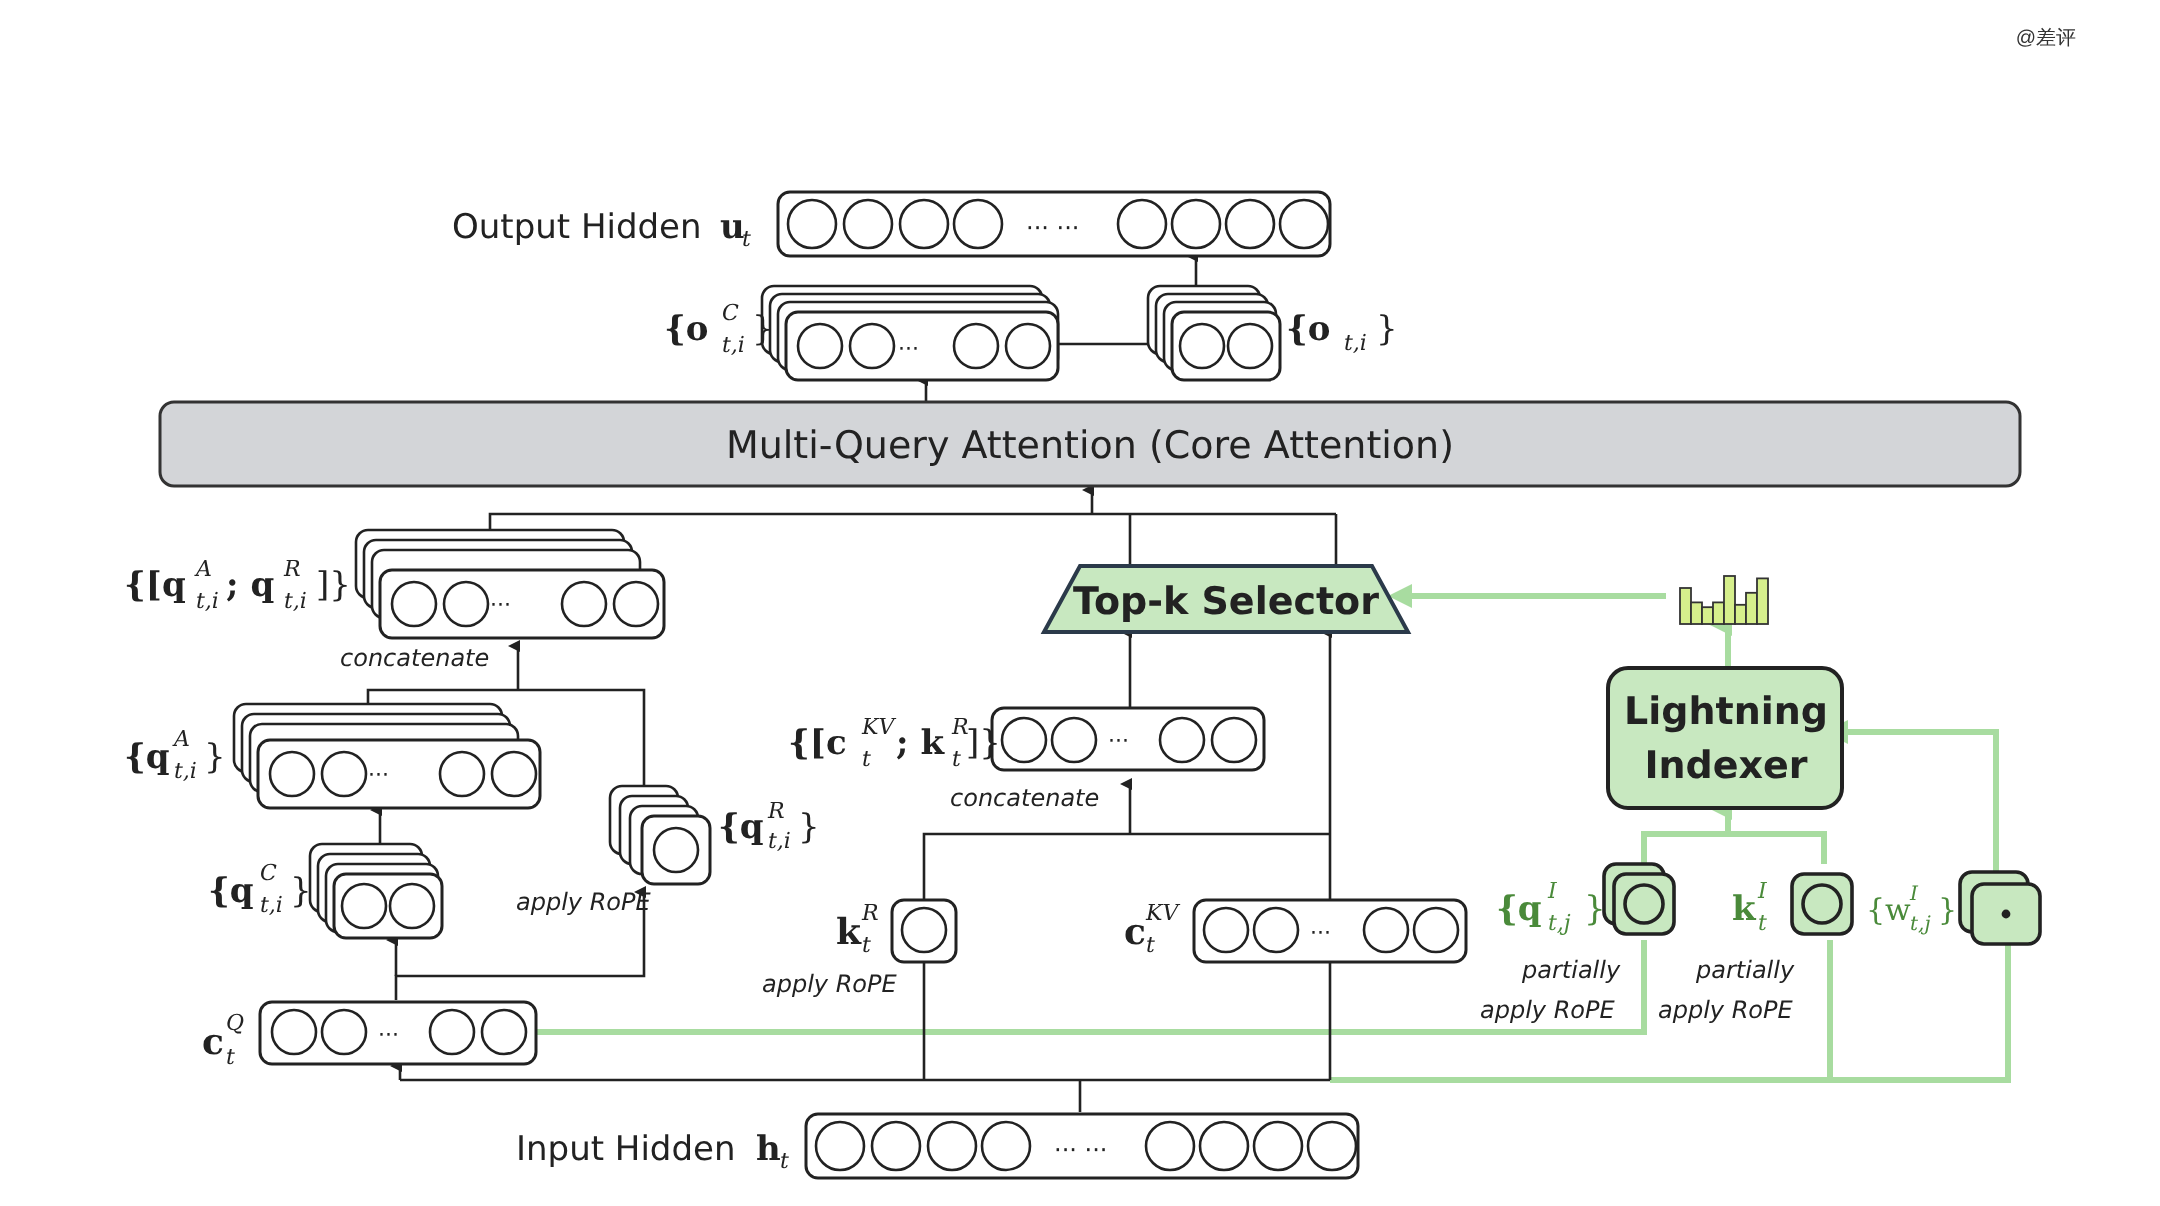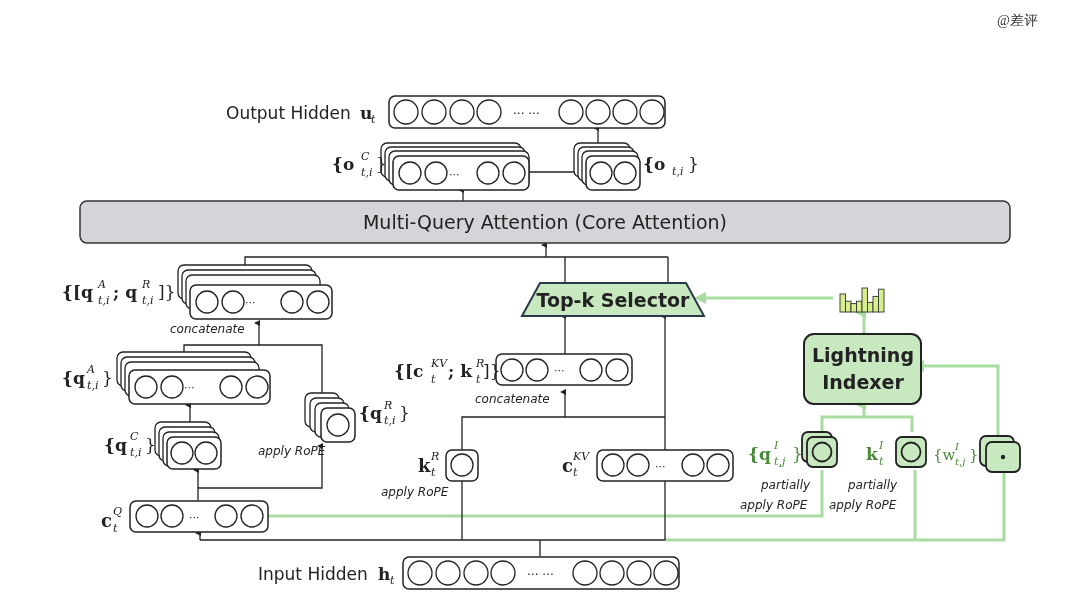--- a/index.html
+++ b/index.html
@@ -2,21 +2,21 @@
 <html><head>
 <meta charset="utf-8">
 <style>
   html, body { margin: 0; padding: 0; background: #ffffff; }
   body { width: 1080px; height: 603px; position: relative; overflow: hidden; font-family: "Liberation Sans", sans-serif; }
   #diagram { position: absolute; left: 0; top: 0; }
   .lbl { font-family: "DejaVu Sans", sans-serif; fill: #222; }
   .math { font-family: "DejaVu Serif", serif; fill: #222; }
   .ital { font-family: "DejaVu Sans", sans-serif; font-style: italic; fill: #222; }
   .gmath { font-family: "DejaVu Serif", serif; fill: #4a8a3a; }
-  .wm { position: absolute; right: 42px; top: 12px; font-size: 14px; color: #333; font-family: Liberation Serif, serif; }
+  .wm { position: absolute; right: 42px; top: 12px; font-size: 10px; color: #333; font-family: Liberation Sans, sans-serif; }
 </style>
 </head>
 <body>
 
 <div class="wm">@差评</div>
 
 <svg id="diagram" width="1080" height="603" viewBox="0 0 1080 603" xmlns="http://www.w3.org/2000/svg">
   <defs>
     <marker id="arrB" markerWidth="6" markerHeight="6" refX="3" refY="5" orient="auto-start-reverse" markerUnits="userSpaceOnUse">
       <path d="M0,6 L3,0 L6,6 Z" fill="#222"></path>

